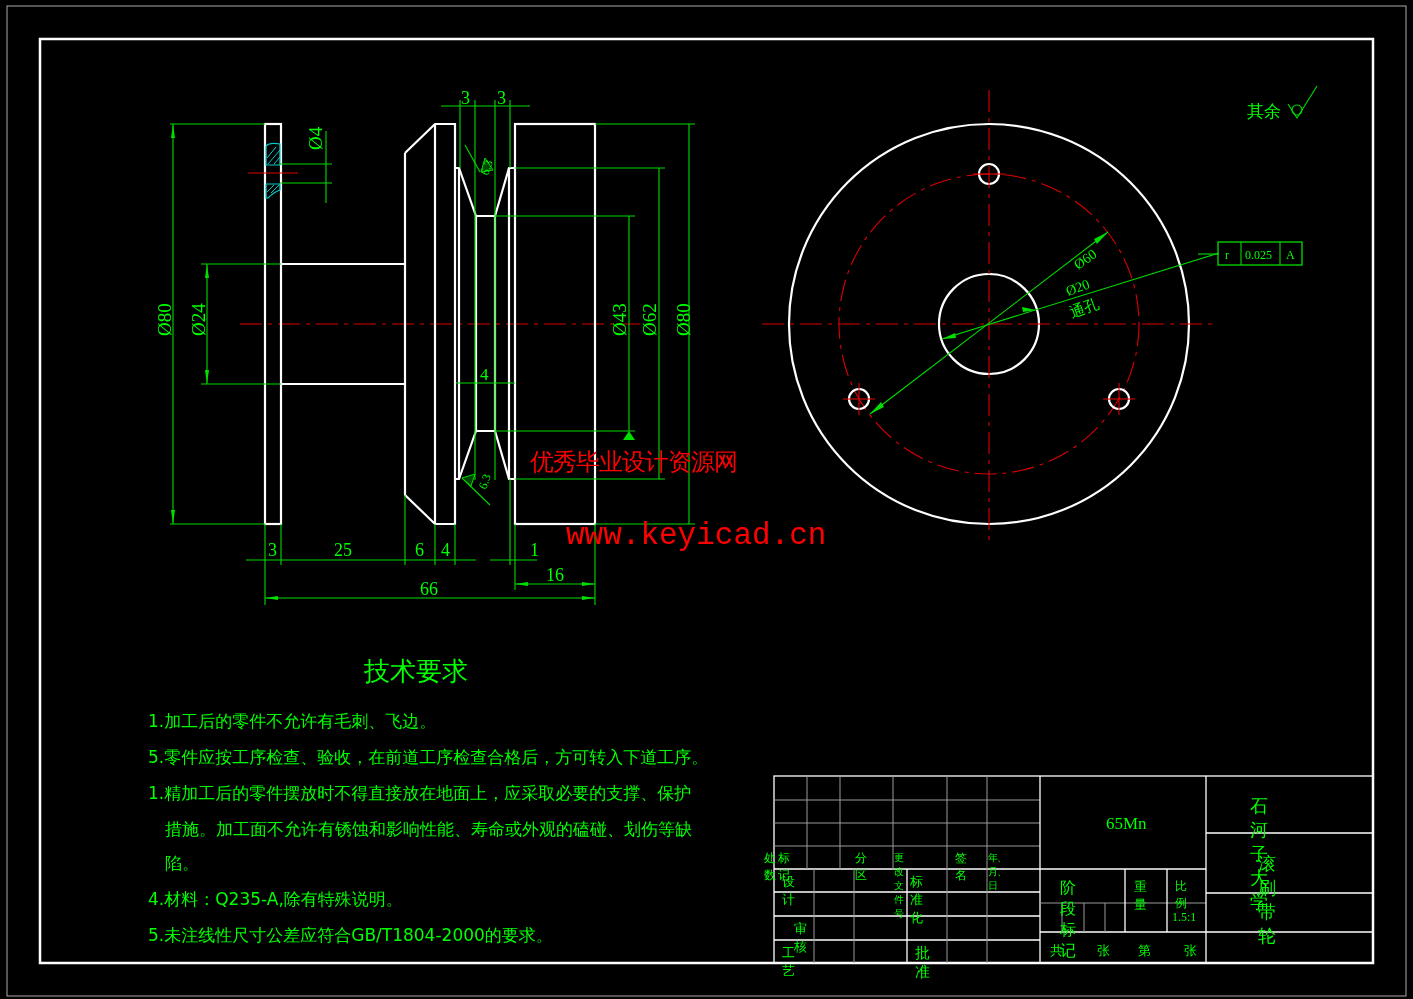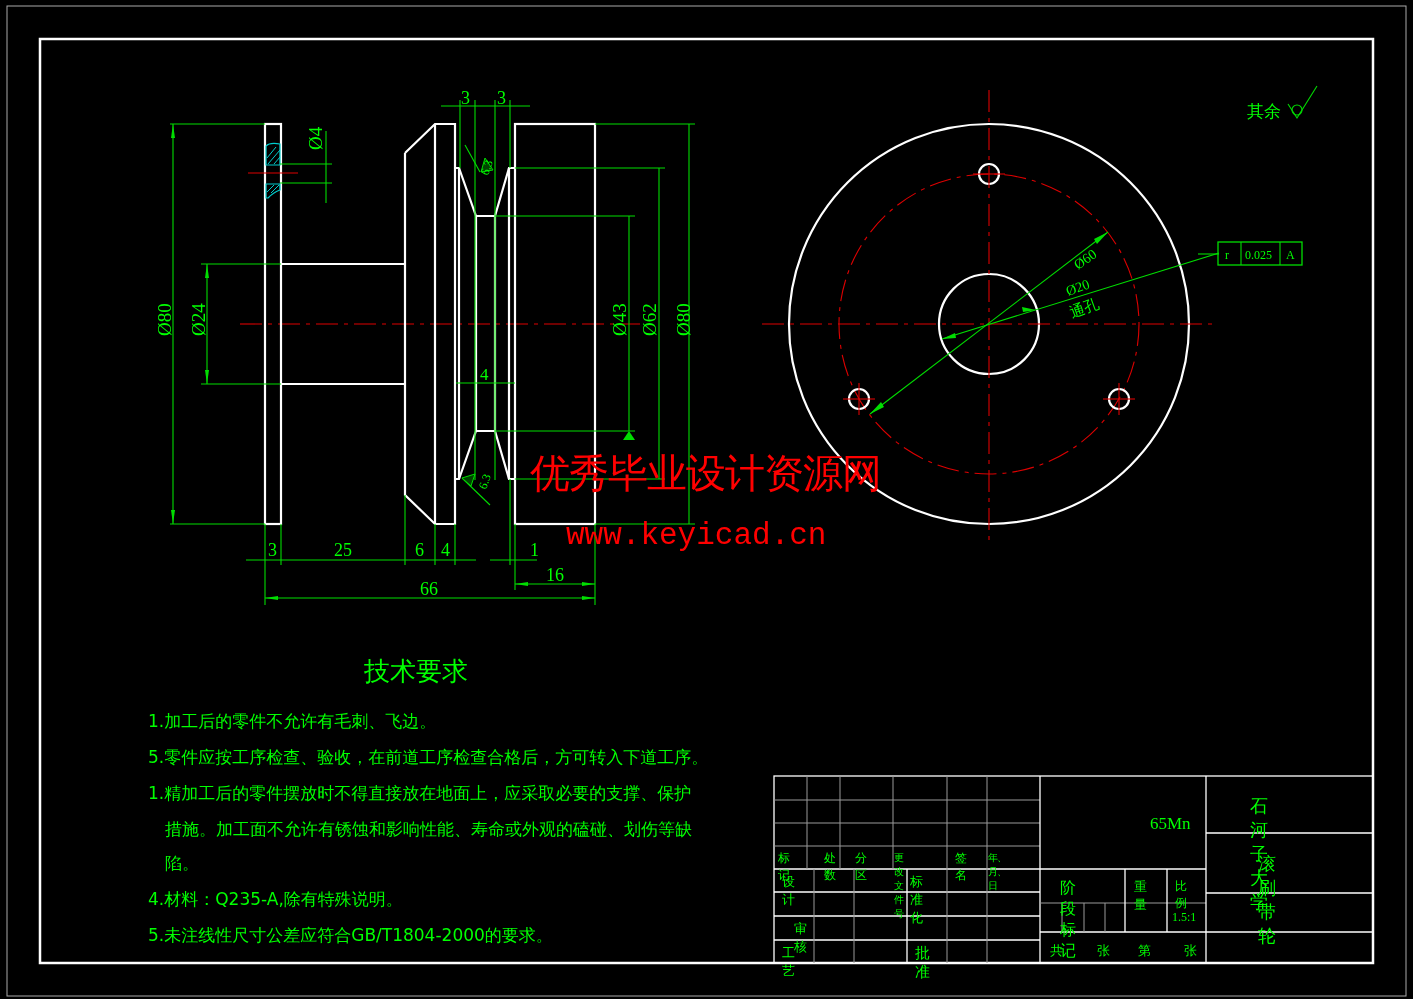--- a/index.html
+++ b/index.html
@@ -213,50 +213,50 @@
     <line class="tbg" x1="1105" y1="903" x2="1105" y2="932"></line>
     <line class="tb" x1="1206" y1="776" x2="1206" y2="963" stroke-width="2"></line>
 
     <line class="tb" x1="1206" y1="833" x2="1373" y2="833"></line>
     <line class="tb" x1="1206" y1="893" x2="1373" y2="893"></line>
     <line class="tb" x1="1206" y1="932" x2="1373" y2="932"></line>
   </g>
 </svg>
 
 <div>
-  <div style="position:absolute;left:530px;top:446px;font-family:'DejaVu Serif',serif;font-size:40px;color:#ff0000;letter-spacing:-1px;">优秀毕业设计资源网</div>
+  <div style="position:absolute;left:530px;top:446px;font-family:'DejaVu Serif',serif;font-size:24px;color:#ff0000;letter-spacing:-1px;">优秀毕业设计资源网</div>
   <div style="position:absolute;left:566px;top:518px;font-family:'Liberation Mono',monospace;font-size:31px;color:#ff0000;">www.keyicad.cn</div>
 </div>
 
 <div style="position:absolute;left:148px;top:652px;width:600px;color:#00ff00;font-family:'DejaVu Sans',sans-serif;">
   <div style="position:absolute;left:216px;top:2px;font-size:26px;">技术要求</div>
   <div style="position:absolute;left:0;top:58px;font-size:17px;white-space:nowrap;">1.加工后的零件不允许有毛刺、飞边。</div>
   <div style="position:absolute;left:0;top:94px;font-size:17px;white-space:nowrap;">5.零件应按工序检查、验收，在前道工序检查合格后，方可转入下道工序。</div>
   <div style="position:absolute;left:0;top:130px;font-size:17px;white-space:nowrap;">1.精加工后的零件摆放时不得直接放在地面上，应采取必要的支撑、保护</div>
   <div style="position:absolute;left:17px;top:166px;font-size:17px;white-space:nowrap;">措施。加工面不允许有锈蚀和影响性能、寿命或外观的磕碰、划伤等缺</div>
   <div style="position:absolute;left:17px;top:200px;font-size:17px;white-space:nowrap;">陷。</div>
   <div style="position:absolute;left:0;top:236px;font-size:17px;white-space:nowrap;">4.材料：Q235-A,除有特殊说明。</div>
   <div style="position:absolute;left:0;top:272px;font-size:17px;white-space:nowrap;">5.未注线性尺寸公差应符合GB/T1804-2000的要求。</div>
 </div>
 
 <div style="position:absolute;left:0;top:0;color:#00ff00;font-family:'DejaVu Sans',sans-serif;">
   <span style="position:absolute;left:778px;top:850px;font-size:12px;">标记</span>
-  <span style="position:absolute;left:824px;top:850px;font-size:12px;">处数</span>
+  <span style="position:absolute;left:764px;top:850px;font-size:12px;">处数</span>
   <span style="position:absolute;left:855px;top:850px;font-size:12px;">分区</span>
   <span style="position:absolute;left:894px;top:851px;font-size:10px;letter-spacing:-1px;">更改文件号</span>
   <span style="position:absolute;left:955px;top:850px;font-size:12px;">签名</span>
   <span style="position:absolute;left:988px;top:851px;font-size:10px;letter-spacing:-1px;">年、月、日</span>
 
   <span style="position:absolute;left:782px;top:873px;font-size:13px;">设计</span>
   <span style="position:absolute;left:910px;top:873px;font-size:13px;">标准化</span>
   <span style="position:absolute;left:782px;top:920px;font-size:13px;margin-left:12px;">审核</span>
   <span style="position:absolute;left:782px;top:944px;font-size:13px;">工艺</span>
   <span style="position:absolute;left:915px;top:944px;font-size:15px;">批准</span>
 
-  <span style="position:absolute;left:1150px;top:814px;font-size:17px;font-family:'Liberation Serif',serif;text-align:center;">65Mn</span>
+  <span style="position:absolute;left:1106px;top:814px;font-size:17px;font-family:'Liberation Serif',serif;text-align:center;">65Mn</span>
   <span style="position:absolute;left:1060px;top:878px;font-size:16px;text-align:center;">阶段标记</span>
   <span style="position:absolute;left:1134px;top:878px;font-size:13px;">重量</span>
   <span style="position:absolute;left:1175px;top:878px;font-size:12px;">比例</span>
   <span style="position:absolute;left:1172px;top:910px;font-size:12px;font-family:'Liberation Serif',serif;">1.5:1</span>
 
   <span style="position:absolute;left:1050px;top:942px;font-size:13px;">共</span>
   <span style="position:absolute;left:1097px;top:942px;font-size:13px;">张</span>
   <span style="position:absolute;left:1138px;top:942px;font-size:13px;">第</span>
   <span style="position:absolute;left:1184px;top:942px;font-size:13px;">张</span>
 

